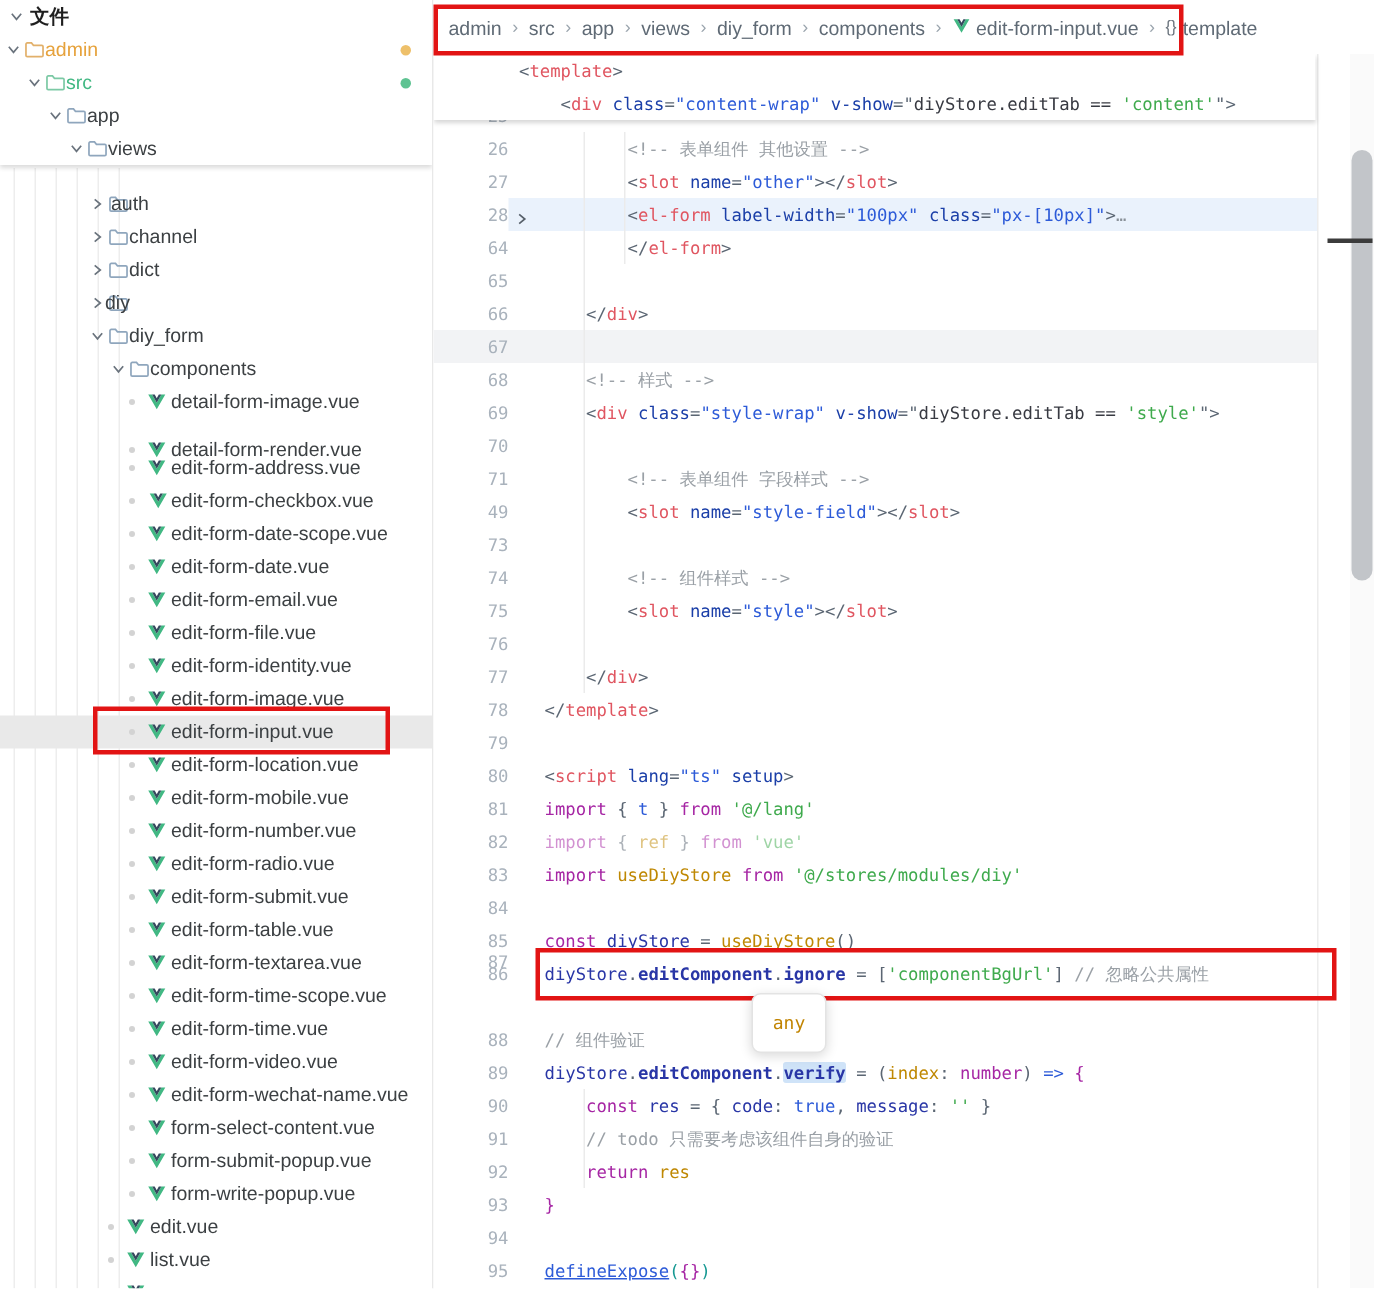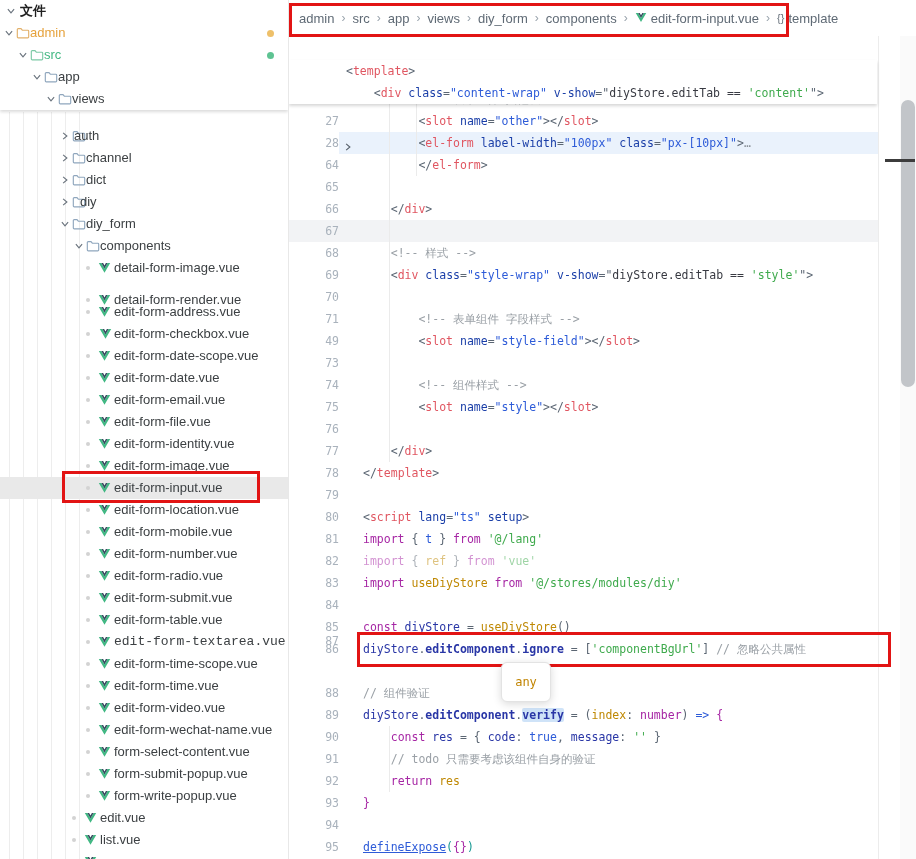--- a/index.html
+++ b/index.html
@@ -24,21 +24,21 @@
   #tree-scroll{position:absolute;left:0;top:0;width:288px;height:859px;}
   
   #editor{position:absolute;left:289px;top:0;width:627px;height:859px;background:#fff;overflow:hidden;}
   #breadcrumb{position:absolute;left:0;top:0;width:627px;height:36px;background:#fff;z-index:6;
               display:flex;align-items:center;padding-left:10px;box-sizing:border-box;
               font-size:13px;color:#5f6a75;white-space:nowrap;}
   #breadcrumb .sep{margin:0 7px;color:#9aa4ad;font-size:12px;}
   #breadcrumb .bc-icon{margin-right:4px;display:inline-block;vertical-align:-2px;}
   #breadcrumb .brace-ic{color:#6a737d;font-size:11px;margin-right:4px;}
   #code-sticky{position:absolute;left:0;top:36px;width:588px;height:44px;background:#fff;z-index:5;
-               box-shadow:0 2px 3px rgba(0,0,0,.16);margin-top:24px;}
+               box-shadow:0 2px 3px rgba(0,0,0,.16);}
   .sticky-line{position:absolute;left:57px;height:22px;line-height:22px;white-space:pre;
                font-family:"DejaVu Sans Mono",monospace;font-size:11.5px;}
   .code-row{position:absolute;left:0;width:589px;height:22px;overflow:hidden;}
   .code-row .bg{position:absolute;left:0;top:0;height:22px;width:589px;}
   .code-row.cur .bg{background:#f2f3f5;}
   .code-row.fold .bg{left:50px;background:#eaf2fc;}
   .ln{position:absolute;left:0;top:0;width:50px;text-align:right;color:#a9b2bc;
       font-family:"DejaVu Sans Mono",monospace;font-size:11.5px;line-height:22px;}
   .foldarrow{position:absolute;left:54px;top:6px;color:#57606a;}
   .ctext{position:absolute;left:74px;top:0;line-height:22px;white-space:pre;
@@ -119,21 +119,21 @@
       </div>
       <div class="trow" style="top: 191px;">
         <div class="chev" style="left: 60px;">
           <svg width="10" height="10" viewBox="0 0 16 16">
      <path d="M5 3l6 5-6 5" fill="none" stroke="currentColor" stroke-width="1.8"></path>
           </svg>
         </div>
         <div class="ficon" style="left: 72px;"><svg width="14" height="14" viewBox="0 0 16 16">
      <path d="M1.5 4 a1 1 0 0 1 1-1 h3.2 l1.5 1.8 h6.3 a1 1 0 0 1 1 1 v6.7 a1 1 0 0 1-1 1 h-11 a1 1 0 0 1-1-1 z" fill="none" stroke="#8fa6bd" stroke-width="1.3"></path>
           </svg></div>
-        <div class="lbl" style="left: 80px;">diy</div>
+        <div class="lbl" style="left: 70px;">diy</div>
       </div>
       <div class="trow" style="top: 213px;">
         <div class="chev" style="left: 60px;">
           <svg width="10" height="10" viewBox="0 0 16 16" style="transform:rotate(90deg)">
      <path d="M5 3l6 5-6 5" fill="none" stroke="currentColor" stroke-width="1.8"></path>
           </svg>
         </div>
         <div class="ficon" style="left: 72px;"><svg width="14" height="14" viewBox="0 0 16 16">
      <path d="M1.5 4 a1 1 0 0 1 1-1 h3.2 l1.5 1.8 h6.3 a1 1 0 0 1 1 1 v6.7 a1 1 0 0 1-1 1 h-11 a1 1 0 0 1-1-1 z" fill="none" stroke="#8fa6bd" stroke-width="1.3"></path>
           </svg></div>
@@ -285,21 +285,21 @@
      <path fill="#35495e" d="M4.2 2.5h2.1L8 5.6l1.7-3.1h2.1L8 9.3z"></path>
           </svg></div>
         <div class="lbl" style="left: 114px;">edit-form-table.vue</div>
       </div>
       <div class="trow" style="top: 631px;">
         <div class="fdot" style="left: 86px;"></div>
         <div class="ficon" style="left: 98px;"><svg width="13" height="13" viewBox="0 0 16 16">
      <path fill="#41b883" d="M1 2.5h3.2L8 9.3l3.8-6.8H15L8 14.5z"></path>
      <path fill="#35495e" d="M4.2 2.5h2.1L8 5.6l1.7-3.1h2.1L8 9.3z"></path>
           </svg></div>
-        <div class="lbl" style="left: 114px; font-family: Liberation Mono, monospace;">edit-form-textarea.vue</div>
+        <div class="lbl" style="left: 114px;">edit-form-textarea.vue</div>
       </div>
       <div class="trow" style="top: 653px;">
         <div class="fdot" style="left: 86px;"></div>
         <div class="ficon" style="left: 98px;"><svg width="13" height="13" viewBox="0 0 16 16">
      <path fill="#41b883" d="M1 2.5h3.2L8 9.3l3.8-6.8H15L8 14.5z"></path>
      <path fill="#35495e" d="M4.2 2.5h2.1L8 5.6l1.7-3.1h2.1L8 9.3z"></path>
           </svg></div>
         <div class="lbl" style="left: 114px;">edit-form-time-scope.vue</div>
       </div>
       <div class="trow" style="top: 675px;">

